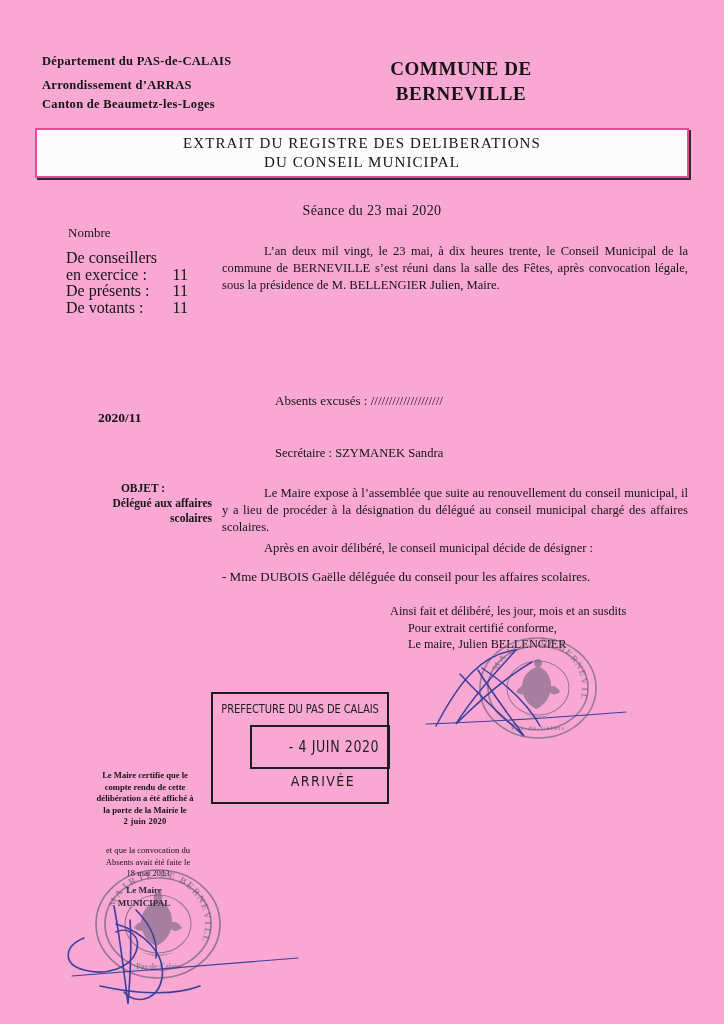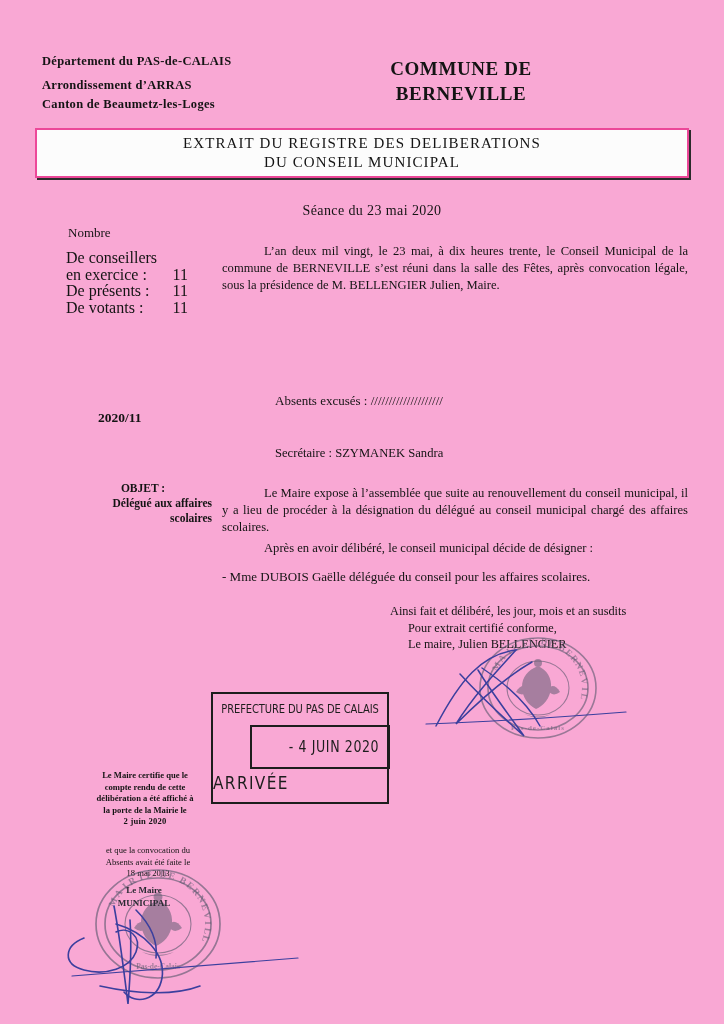--- a/index.html
+++ b/index.html
@@ -212,22 +212,22 @@
   .pref-stamp .ps-date {
     font-size: 14px;
     letter-spacing: 0.6px;
     transform: scaleY(1.08);
   }
   .pref-stamp .ps-arrivee {
     position: absolute;
     left: 0;
     top: 79px;
     width: 142px;
-    text-align: left;
-    font-size: 17px;
+    text-align: right;
+    font-size: 14px;
     letter-spacing: 1.4px;
   }
 
   
   .certif {
     position: absolute;
     left: 60px;
     top: 770px;
     width: 170px;
     text-align: center;

